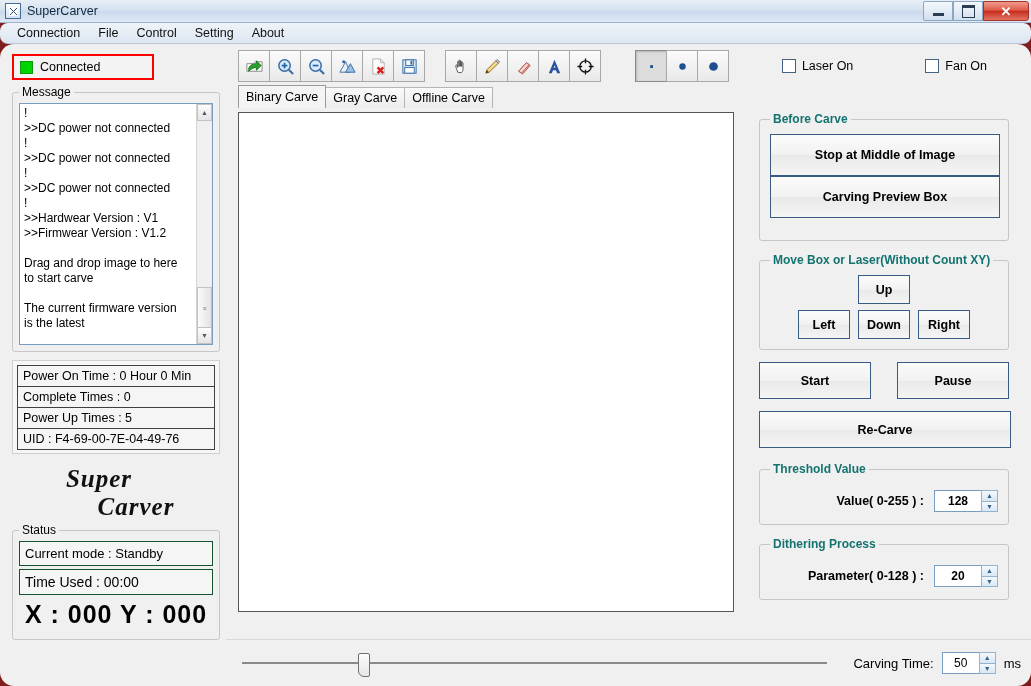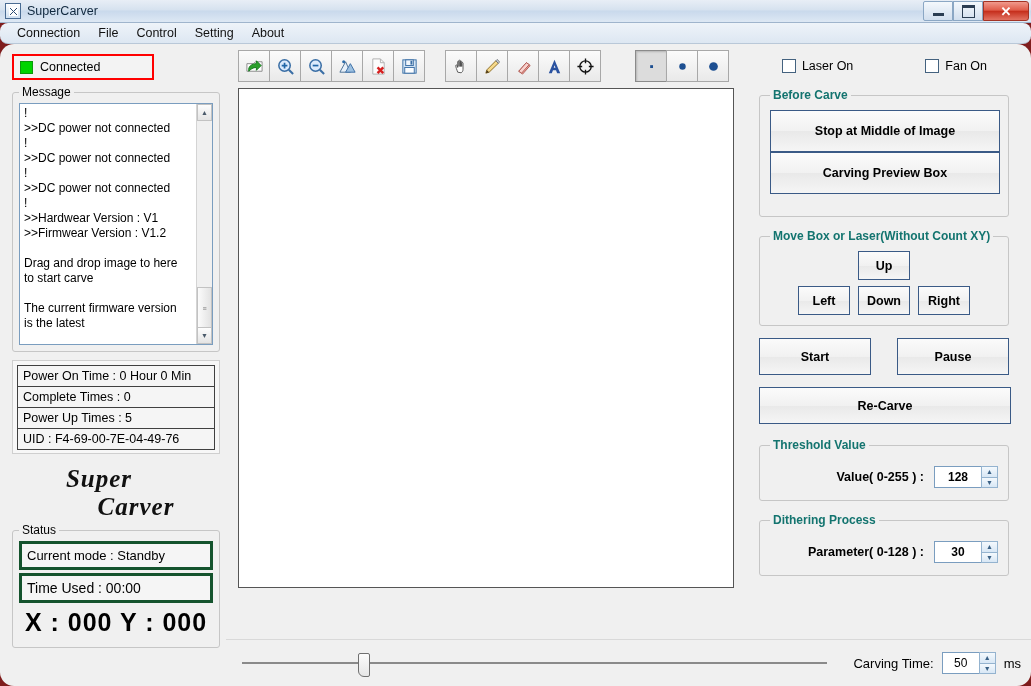--- a/index.html
+++ b/index.html
@@ -183,21 +183,21 @@
     font-style: italic;
     font-weight: bold;
     color: #111;
     line-height: 1.0;
   }
   .logo .l1 { font-size: 25px; letter-spacing: 1px; display:block; text-align:center; padding-right: 34px;}
   .logo .l2 { font-size: 25px; letter-spacing: 1px; display:block; text-align:center; padding-left: 40px; margin-top: 3px;}
 
   .status-box { margin-top: 4px; }
   .status-field {
-    border: 3px solid #14532d;
+    border: 1px solid #14532d;
     background: #f5f5f5;
     padding: 4px 5px;
     font-size: 13px;
     margin-bottom: 3px;
   }
   .status-field.big { font-size: 14px; }
   .xy {
     font-size: 25px;
     font-weight: bold;
     text-align: center;
@@ -552,20 +552,25 @@
             <span class="chkbox"></span>
             <span>Laser On</span>
           </label>
           <label class="chk">
             <span class="chkbox"></span>
             <span>Fan On</span>
           </label>
         </div>
       </div>
 
+      <div class="tabs">
+        <div class="tab active">Binary Carve</div>
+        <div class="tab">Gray Carve</div>
+        <div class="tab">Offline Carve</div>
+      </div>
 
       <div class="workarea">
         <div class="canvas-wrap">
           <div class="canvas"></div>
         </div>
 
         <div class="rightpanel">
 
           <fieldset class="grp teal">
             <legend>Before Carve</legend>
@@ -605,21 +610,21 @@
                 </div>
               </div>
             </div>
           </fieldset>
 
           <fieldset class="grp teal">
             <legend>Dithering Process</legend>
             <div class="spin-row">
               <span class="spin-label">Parameter( 0-128 ) :</span>
               <div class="spinner">
-                <div class="spin-input">30</div>
+                <div class="spin-input">20</div>
                 <div class="spin-btns">
                   <div class="spin-b">▲</div>
                   <div class="spin-b">▼</div>
                 </div>
               </div>
             </div>
           </fieldset>
 
         </div>
       </div>

